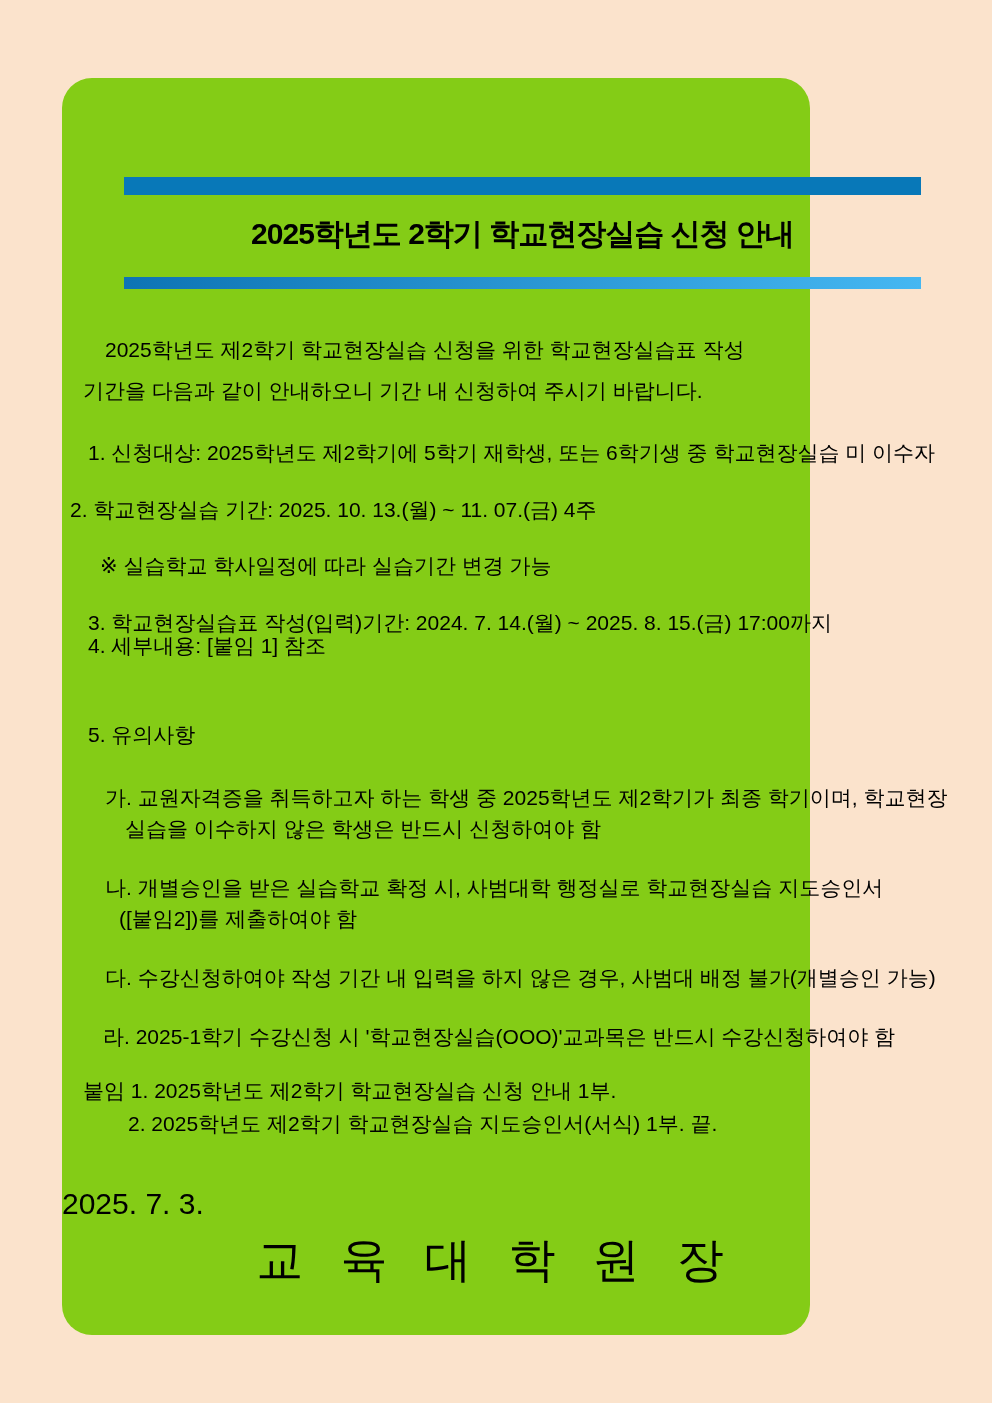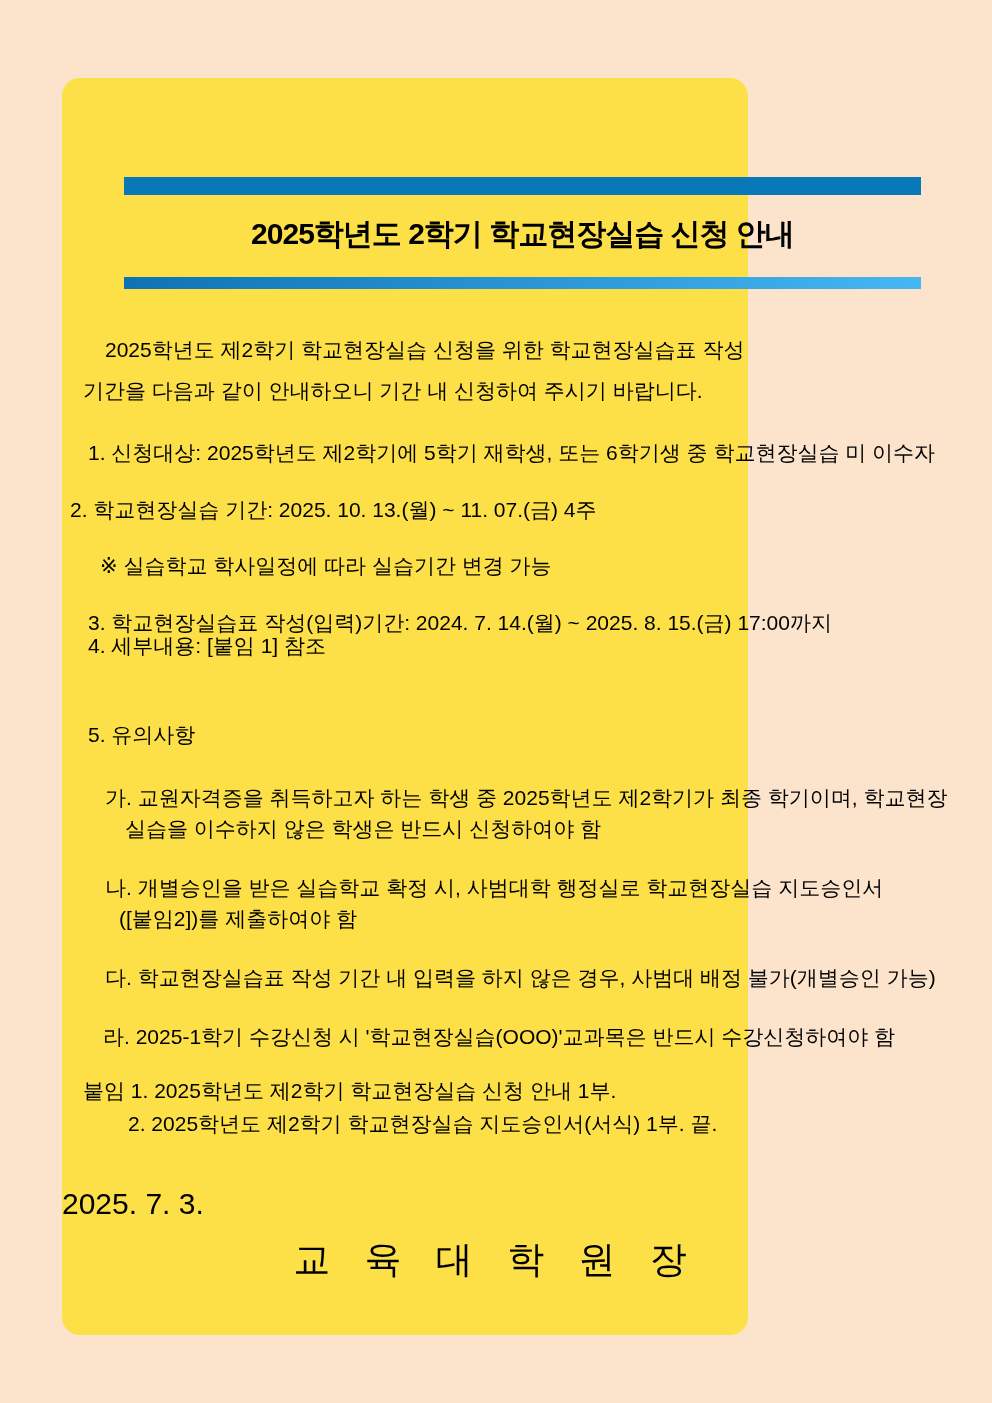--- a/index.html
+++ b/index.html
@@ -11,24 +11,24 @@
     height: 1403px;
     background: #fbe3cc;
     position: relative;
     font-family: "Liberation Sans", "DejaVu Sans", sans-serif;
     color: #000000;
   }
   .card {
     position: absolute;
     left: 62px;
     top: 78px;
-    width: 686px;
+    width: 748px;
     height: 1257px;
-    background: #fde047;
-    border-radius: 18px;
+    background: #84cc16;
+    border-radius: 30px;
   }
   .header-bar-top {
     position: absolute;
     left: 62px;
     top: 99px;
     width: 797px;
     height: 18px;
     background: #0878b8;
   }
   .doc-title {
@@ -82,21 +82,21 @@
     font-size: 30px;
     line-height: 36px;
     white-space: nowrap;
   }
   .doc-signature {
     position: absolute;
     left: 0;
     top: 1158px;
     width: 868px;
     text-align: center;
-    font-size: 37px;
+    font-size: 47px;
     line-height: 48px;
     letter-spacing: 12px;
     white-space: nowrap;
   }
 </style>
 </head>
 <body>
 
 <div class="card">
 
@@ -113,21 +113,21 @@
   <div class="line item-2">2. 학교현장실습 기간: 2025. 10. 13.(월) ~ 11. 07.(금) 4주</div>
   <div class="line note">※ 실습학교 학사일정에 따라 실습기간 변경 가능</div>
   <div class="line item-3">3. 학교현장실습표 작성(입력)기간: 2024. 7. 14.(월) ~ 2025. 8. 15.(금) 17:00까지</div>
   <div class="line item-4">4. 세부내용: [붙임 1] 참조</div>
   <div class="line item-5">5. 유의사항</div>
 
   <div class="line sub-ga-1">가. 교원자격증을 취득하고자 하는 학생 중 2025학년도 제2학기가 최종 학기이며, 학교현장</div>
   <div class="line sub-na-1">나. 개별승인을 받은 실습학교 확정 시, 사범대학 행정실로 학교현장실습 지도승인서</div>
   <div class="line sub-ga-2">실습을 이수하지 않은 학생은 반드시 신청하여야 함</div>
   <div class="line sub-na-2">([붙임2])를 제출하여야 함</div>
-  <div class="line sub-da">다. 학교현장실습표 작성 기간 내 입력을 하지 않은 경우, 사범대 배정 불가(개별승인 가능)</div>
+  <div class="line sub-da">다. 수강신청하여야 작성 기간 내 입력을 하지 않은 경우, 사범대 배정 불가(개별승인 가능)</div>
   <div class="line sub-ra">라. 2025-1학기 수강신청 시 '학교현장실습(OOO)'교과목은 반드시 수강신청하여야 함</div>
 
   <div class="line attach-1">붙임  1. 2025학년도 제2학기 학교현장실습 신청 안내 1부.</div>
   <div class="line attach-2">2. 2025학년도 제2학기 학교현장실습 지도승인서(서식) 1부.  끝.</div>
 
   <div class="doc-date">2025. 7. 3.</div>
   <div class="doc-signature">교 육 대 학 원 장</div>
 
 </div>
 

